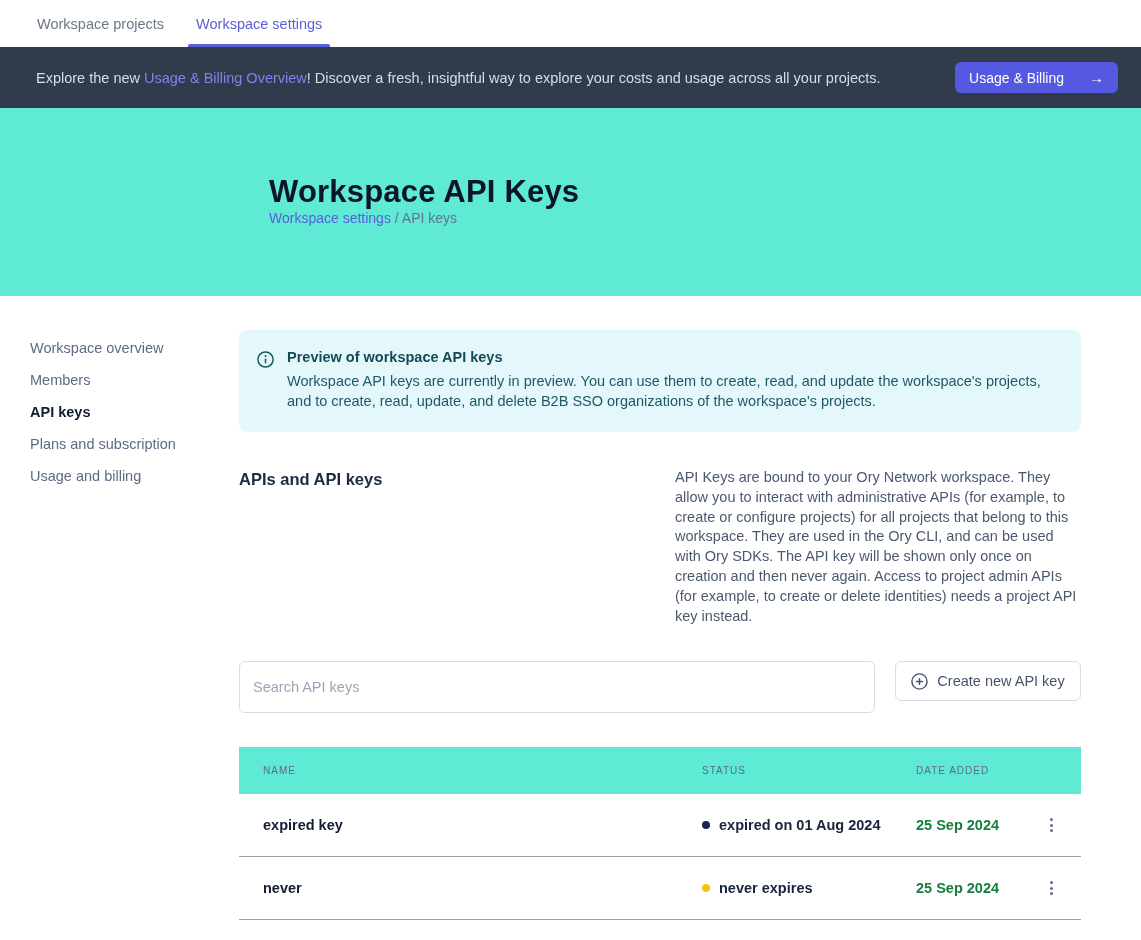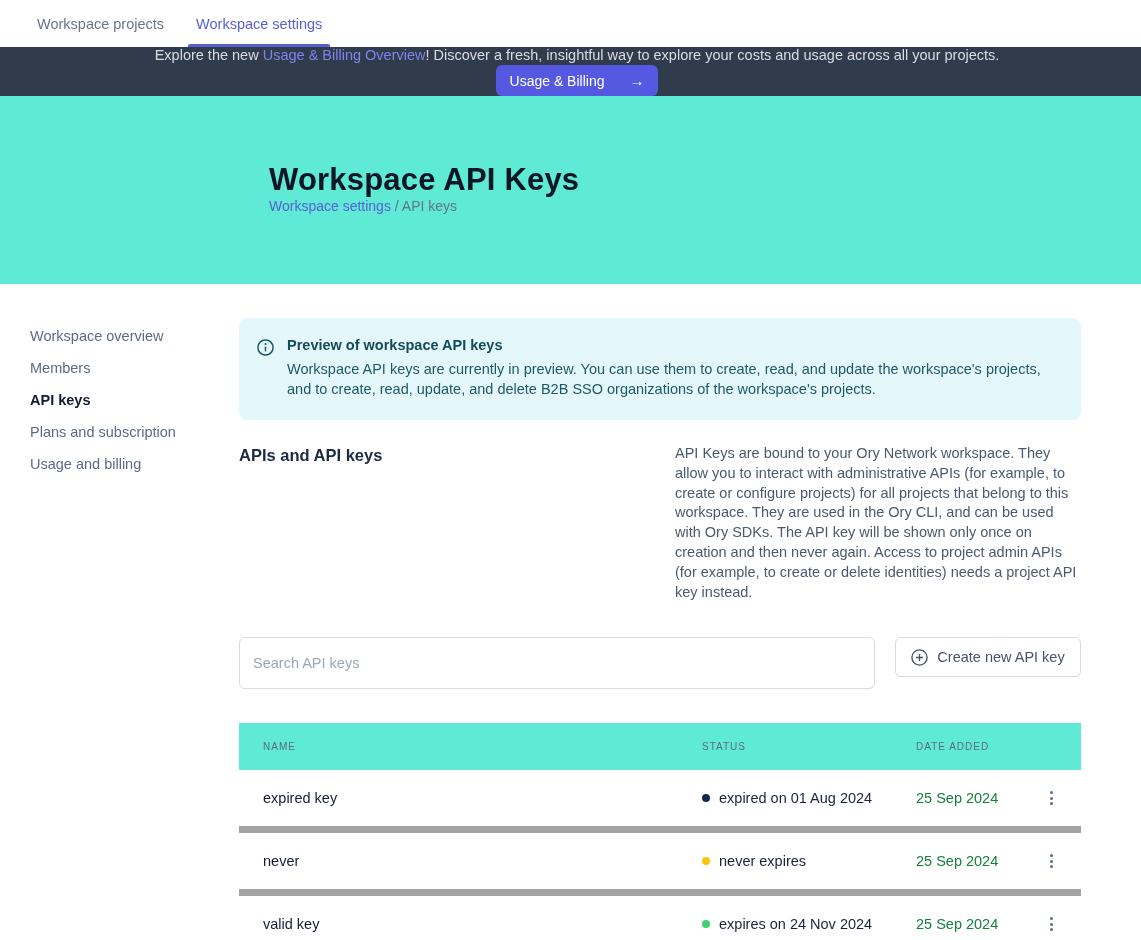--- a/index.html
+++ b/index.html
@@ -6,21 +6,21 @@
   html, body { width: 1141px; height: 940px; background: #fff; overflow: hidden; }
   body { font-family: "Liberation Sans", sans-serif; color: #1a2540; }
 
   
   .topnav { height: 47px; background: #fff; display: flex; align-items: stretch; padding-left: 35px; }
   .topnav .tab { display: flex; align-items: center; font-size: 14.5px; color: #6b7689; padding: 8px 2px; margin-right: 28px; position: relative; cursor: pointer; }
   .topnav .tab.active { color: #5a5fd6; }
   .topnav .tab.active::after { content: ""; position: absolute; left: -6px; right: -6px; bottom: 0; height: 3px; background: #5a5fd6; border-radius: 2px 2px 0 0; }
 
   
-  .banner { height: 49px; background: #303b4c; display: flex; align-items: center; padding: 0 23px 0 36px; flex-direction: column; }
+  .banner { height: 61px; background: #303b4c; display: flex; align-items: center; padding: 0 23px 0 36px; }
   .banner-text { font-size: 14.5px; color: #d9dde3; flex: 1; white-space: nowrap; overflow: hidden; }
   .banner-text a { color: #7e84ec; text-decoration: none; cursor: pointer; }
   .banner-btn { background: #5558e0; color: #fff; border: none; border-radius: 6px; height: 31px; padding: 0 14px; font-size: 14px; font-family: "Liberation Sans", sans-serif; display: flex; align-items: center; gap: 25px; cursor: pointer; }
   .banner-btn .arrow { font-size: 15px; }
 
   
   .hero { height: 188px; background: #5eead4; padding: 66px 30px 0 269px; }
   .hero-title { font-size: 31px; font-weight: 700; color: #0e1626; letter-spacing: 0.2px; }
   .breadcrumb { font-size: 14px; }
   .breadcrumb a { color: #5a5fd6; text-decoration: none; font-weight: 500; cursor: pointer; }
@@ -34,35 +34,35 @@
 
   .content { width: 842px; padding-top: 34px; }
 
   
   .callout { background: #e4f7fb; border-radius: 8px; display: flex; padding: 19px 24px 21px 18px; gap: 13px; }
   .callout-icon { flex-shrink: 0; margin-top: 2px; }
   .callout-title { font-size: 14.5px; font-weight: 700; color: #134b58; }
   .callout-body { font-size: 14.5px; color: #1d5a66; line-height: 20px; margin-top: 6px; }
 
   
-  .section { display: flex; margin-top: 24px; }
+  .section { display: flex; margin-top: 36px; }
   .section-heading { flex: 1; font-size: 16.5px; font-weight: 700; color: #1c2a44; padding-top: 2px; }
   .section-desc { width: 406px; font-size: 14.5px; color: #4b596f; line-height: 19.8px; }
 
   
   .toolbar { display: flex; gap: 20px; margin-top: 35px; }
   .search-input { flex: 1; height: 52px; border: 1px solid #d7dce4; border-radius: 6px; padding: 0 13px; font-size: 14.5px; font-family: "Liberation Sans", sans-serif; color: #1a2540; outline: none; }
   .search-input::placeholder { color: #9ba6b6; }
   .create-btn { width: 186px; height: 40px; background: #fff; border: 1px solid #d7dce4; border-radius: 6px; display: flex; align-items: center; justify-content: center; gap: 9px; font-size: 14.5px; color: #46536b; font-family: "Liberation Sans", sans-serif; cursor: pointer; }
 
   
   .table { margin-top: 34px; }
   .t-row { display: grid; grid-template-columns: 439px 214px 1fr 24px; align-items: center; padding: 0 24px; }
   .t-head { height: 47px; background: #5eead4; font-family: Liberation Sans, sans-serif; font-size: 10px; letter-spacing: 1px; color: #5b6b85; }
-  .t-body-row { height: 63px; border-bottom: 7px solid #a3a3a3; background: #fff; }
+  .t-body-row { height: 63px; border-bottom: 1px solid #a3a3a3; background: #fff; font-weight: bold; }
   .cell-name { font-size: 14.5px; color: #131d33; }
   .cell-status { display: flex; align-items: center; gap: 9px; font-size: 14.5px; color: #18233c; }
   .dot { width: 8px; height: 8px; border-radius: 50%; flex-shrink: 0; }
   .cell-date { font-size: 14.5px; color: #15803d; }
   .kebab { display: flex; flex-direction: column; align-items: center; gap: 2.5px; cursor: pointer; padding: 4px; justify-self: end; }
   .kebab i { width: 3px; height: 3px; border-radius: 50%; background: #5d6c8a; }
 </style>
 </head>
 <body>
 

